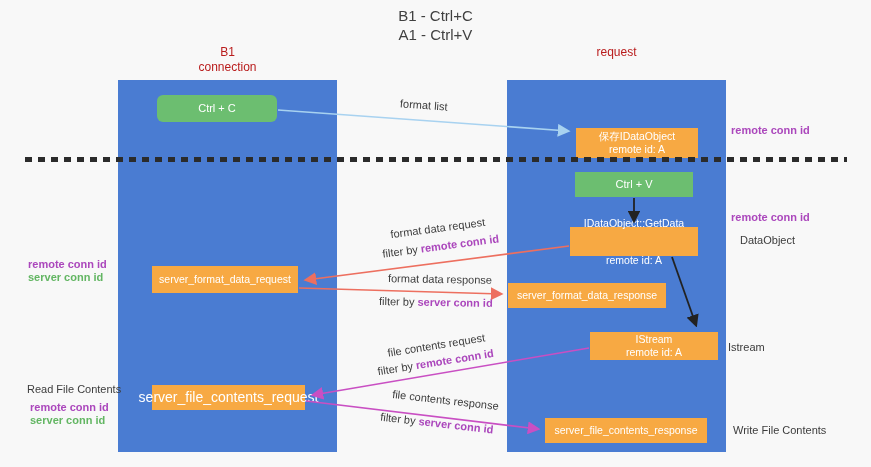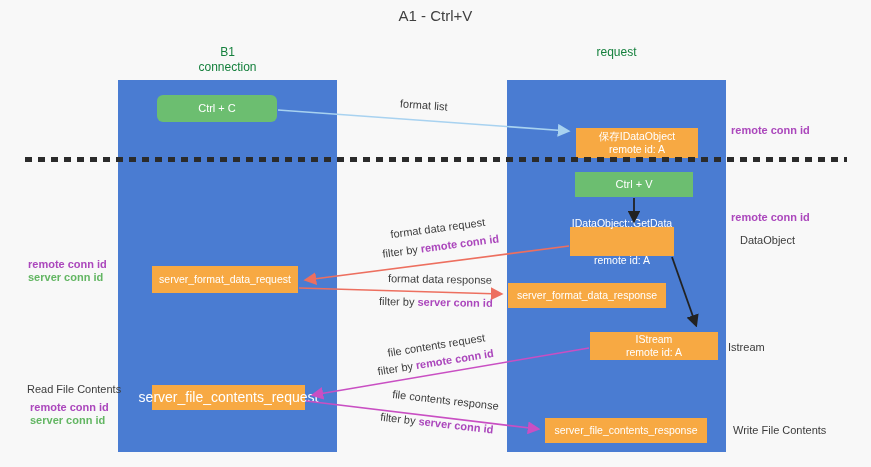--- a/index.html
+++ b/index.html
@@ -2,21 +2,21 @@
 <html><head>
 <meta charset="utf-8">
 <style>
   html,body{margin:0;padding:0;background:#f8f8f8;font-family:"Liberation Sans",sans-serif;}
   #canvas{position:relative;width:871px;height:467px;background:#f8f8f8;overflow:hidden;}
 
   .title{position:absolute;left:0;top:6px;width:100%;text-align:center;color:#404040;
          font-size:15px;line-height:19px;}
 
   .col{position:absolute;top:80px;width:219px;height:372px;background:#4a7cd2;}
-  .col-header{position:absolute;top:45px;width:219px;text-align:center;color:#15803d;
+  .col-header{position:absolute;top:45px;width:219px;text-align:center;color:#b91c1c;
               font-size:12px;line-height:15px;}
 
   .box{position:absolute;display:flex;flex-direction:column;align-items:center;
        justify-content:center;color:#fff;text-align:center;font-size:11px;line-height:13px;}
   .green{background:#6cbe70;}
   .orange{background:#f7a943;}
   .two-line{font-size:10.5px;}
 
   .divider{position:absolute;left:25px;top:157px;width:822px;height:5px;
            background:repeating-linear-gradient(90deg,#2b2b2b 0 7px,transparent 7px 13px);z-index:5;}
@@ -28,20 +28,21 @@
 
   svg.overlay{position:absolute;left:0;top:0;z-index:7;pointer-events:none;}
   .boxes{z-index:4;}
 </style>
 </head>
 <body>
 
 <div id="canvas">
 
   <div class="title">
+    <div>B1 - Ctrl+C</div>
     <div>A1 - Ctrl+V</div>
   </div>
 
   <div class="col-header" style="left:118px;">
     <div>B1</div>
     <div>connection</div>
   </div>
   <div class="col-header" style="left:507px;">
     <div>request</div>
   </div>
@@ -57,21 +58,21 @@
 
   <div class="box orange boxes two-line" style="left:576px;top:128px;width:122px;height:30px;">
     <div>保存IDataObject</div>
     <div>remote id: A</div>
   </div>
 
   <div class="box green boxes" style="left:575px;top:172px;width:118px;height:25px;">
     <div>Ctrl + V</div>
   </div>
 
-  <div class="box orange boxes two-line" style="left:570px;top:227px;width:104px;height:29px;gap:24px;">
+  <div class="box orange boxes two-line" style="left:570px;top:227px;width:128px;height:29px;gap:24px;">
     <div>IDataObject::GetData</div>
     <div>remote id: A</div>
   </div>
 
   <div class="box orange boxes" style="left:152px;top:266px;width:146px;height:27px;font-size:10.5px;">
     <div>server_format_data_request</div>
   </div>
 
   <div class="box orange boxes" style="left:508px;top:283px;width:158px;height:25px;font-size:10.5px;">
     <div>server_format_data_response</div>

